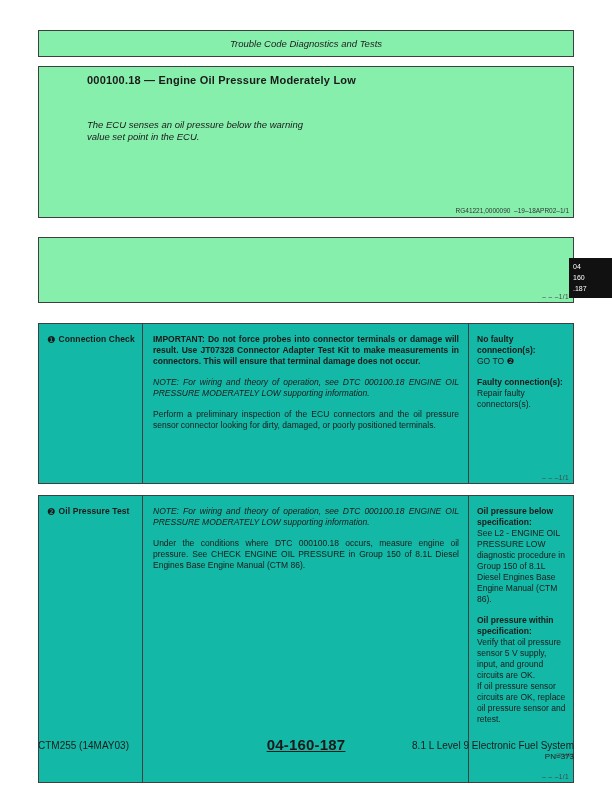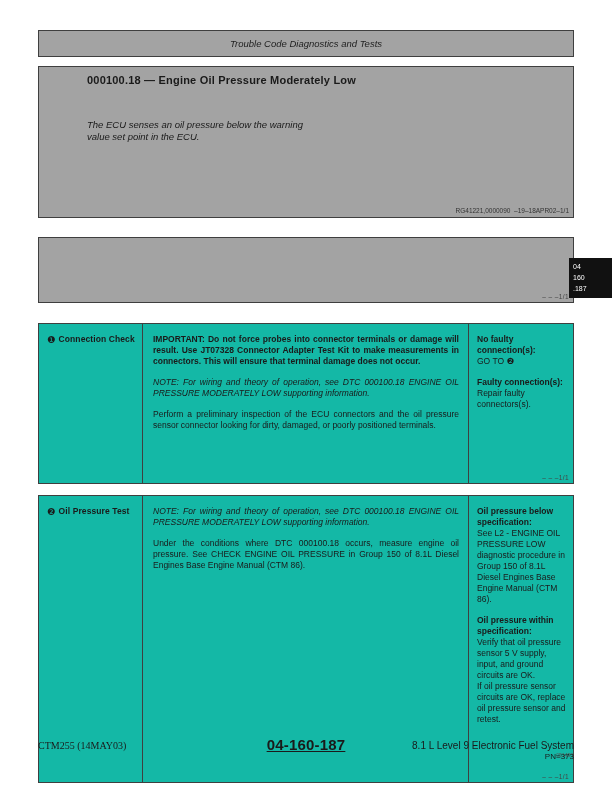--- a/index.html
+++ b/index.html
@@ -1,21 +1,21 @@
 <!DOCTYPE html>
 <html><head>
 <meta charset="utf-8">
 <style>
   html,body{margin:0;padding:0;background:#e8e8e8;}
   .page{
     position:relative;width:612px;height:792px;background:#ffffff;
     font-family:"Liberation Sans","DejaVu Sans",sans-serif;color:#1a1a1a;
     margin:0 auto;overflow:hidden;
   }
-  .rule-box{position:absolute;border:1px solid #3f3f3f;box-sizing:border-box;background:#a3a3a3;}
+  .rule-box{position:absolute;border:1px solid #3f3f3f;box-sizing:border-box;background:#86efac;}
 
   
   .header-box{left:38px;top:30px;width:536px;height:27px;}
   .header-title{display:block;text-align:center;line-height:25px;font-style:italic;font-size:9.5px;color:#222;}
 
   
   .box1{left:38px;top:66px;width:536px;height:152px;padding-left:40px;}
   .box1-title{font-weight:bold;font-size:11px;padding:7px 0 0 8px;letter-spacing:.2px;}
   .box1-body{font-style:italic;font-size:9.5px;line-height:11.5px;padding:33px 0 0 8px;white-space:pre-line;}
   .ref{position:absolute;right:4px;bottom:3px;font-size:6.5px;color:#333;white-space:pre;}
@@ -42,21 +42,21 @@
   .stepname{font-weight:bold;letter-spacing:.1px;padding-left:3px;}
   .c2 p{margin:0 0 10px 0;text-align:justify;}
   .imp{font-weight:bold;}
   .note{font-style:italic;}
   .rlabel{font-weight:bold;margin:0;}
   .rtext{margin:0 0 0 0;white-space:pre-line;}
   .rgap{margin-top:10px;}
 
   
   .footer{position:absolute;left:38px;top:736px;width:536px;font-size:10px;}
-  .footer-left{position:absolute;left:0;top:4px;font-family:Liberation Serif, serif;}
+  .footer-left{position:absolute;left:0;top:4px;}
   .footer-center{position:absolute;left:0;right:0;top:0;text-align:center;font-weight:bold;font-size:15px;letter-spacing:.2px;text-decoration:underline;}
   .footer-right{position:absolute;right:0;top:4px;}
   .footer-code{position:absolute;right:1px;top:16px;font-size:5px;color:#555;}
   .footer-pn{position:absolute;right:0;top:16px;font-size:8px;}
 </style>
 </head>
 <body>
 
 <div class="page">
 

